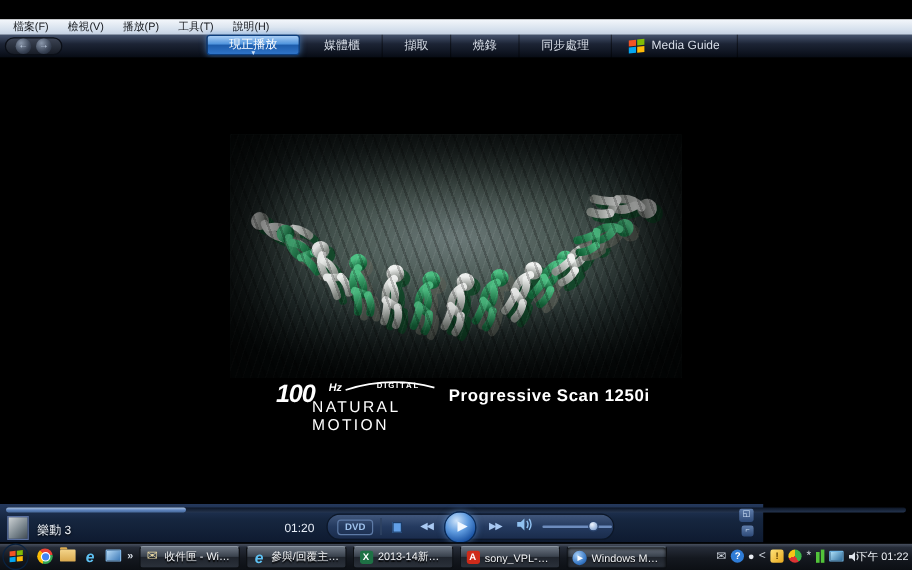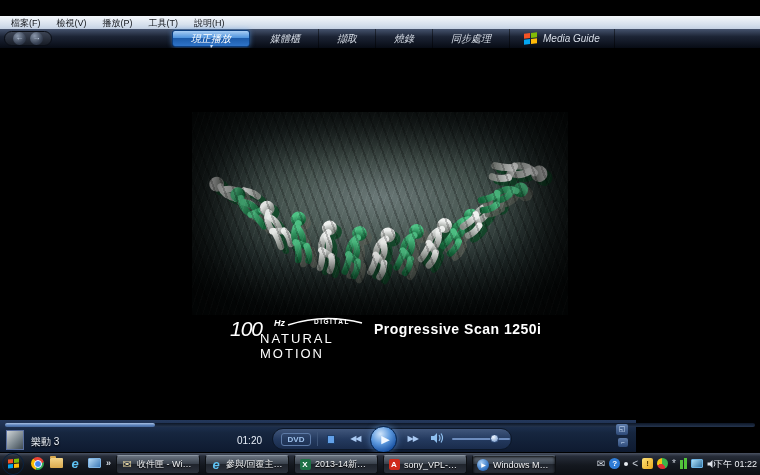--- a/index.html
+++ b/index.html
@@ -17,34 +17,34 @@
   .title-text{color:#fff;font-size:10px;letter-spacing:.2px;}
   .winbtns{display:flex;gap:2px;}
   .wbtn{width:21px;height:11px;border-radius:2px;border:1px solid #0b1524;
     background:linear-gradient(180deg,#6b7787,#39414f 50%,#22272f);
     color:#dfe5ee;font-size:7px;line-height:9px;text-align:center;cursor:default;}
   .wbtn.close{width:30px;background:linear-gradient(180deg,#f08a64,#cf4422 50%,#8e1f08);color:#fff;}
 
   
   .menubar{position:absolute;left:0;top:16px;width:760px;height:14px;
     background:linear-gradient(180deg,#f4f7fb,#d4dfec 70%,#c3d0e2);
-    border-bottom:1px solid #8e9cb2;display:flex;align-items:center;gap:2px;padding:0 4px;}
+    border-bottom:1px solid #8e9cb2;display:flex;gap:2px;padding:0 4px;}
   .menu-item{font-size:9px;color:#15181d;padding:0 7px;line-height:12px;}
 
   
   .tabbar{position:absolute;left:0;top:29px;width:760px;height:19px;
     background:linear-gradient(180deg,#45536d 0%,#1c2435 40%,#070b14 100%);
     display:flex;align-items:center;}
   .navpill{position:absolute;left:4px;top:2px;width:48px;height:15px;border-radius:8px;
     background:linear-gradient(180deg,#3c4454,#171c26);border:1px solid #0a0e16;
     display:flex;align-items:center;justify-content:center;gap:4px;}
   .navbtn{width:13px;height:13px;border-radius:50%;
     background:radial-gradient(circle at 35% 30%,#8a97ab,#3a4456 60%,#1a2130);
     color:#c6d4e8;font-size:8px;line-height:12px;text-align:center;}
-  .tabs{position:absolute;left:170px;top:0;height:19px;display:flex;align-items:center;font-style:italic;}
+  .tabs{position:absolute;left:170px;top:0;height:19px;display:flex;align-items:flex-start;}
   .tab{color:#d9dfe9;font-size:10px;padding:0 18px;height:19px;line-height:19px;
     border-right:1px solid rgba(0,0,0,.45);position:relative;white-space:nowrap;}
   .tab.active{background:linear-gradient(180deg,#a8cdf4 0%,#4f94dd 45%,#1d5cab 50%,#2f74c8 100%);
     border-radius:3px;border:1px solid #0c3e7e;height:17px;line-height:16px;margin:0 2px;
     color:#fff;box-shadow:0 0 5px rgba(90,160,240,.6);}
   .tab .caret{position:absolute;left:50%;bottom:-2px;transform:translateX(-50%);
     font-size:6px;color:#cfe2f8;line-height:4px;}
   .mg{display:flex;align-items:center;gap:6px;padding:0 14px;border-left:1px solid #3a4address456;}
   .winflag{width:13px;height:12px;display:grid;grid-template-columns:6px 6px;grid-template-rows:5px 5px;gap:1px;transform:skewY(-6deg);}
   .winflag i{display:block;}
@@ -54,21 +54,21 @@
   .video-area{position:absolute;left:0;top:48px;width:760px;height:371px;background:#000;}
   .video-frame{position:absolute;left:192px;top:64px;width:376px;height:233px;}
   .scene{position:relative;width:376px;height:203px;overflow:hidden;
     background:radial-gradient(ellipse 70% 60% at 50% 42%,#6d7b7a 0%,#4b5a55 35%,#242f2e 68%,#0b1111 100%);}
   .scene::before{content:"";position:absolute;inset:0;
     background:repeating-linear-gradient(108deg,rgba(255,255,255,.055) 0 1px,transparent 1px 6px),
                repeating-linear-gradient(70deg,rgba(0,0,0,.22) 0 2px,transparent 2px 9px);}
   .scene::after{content:"";position:absolute;inset:0;box-shadow:inset 0 0 60px 30px rgba(0,0,0,.8);}
   .caption-band{position:relative;width:376px;height:30px;background:#000;}
   .nm-logo{position:absolute;left:38px;top:1px;width:170px;height:28px;color:#fff;}
-  .nm-100{position:absolute;left:0;top:1px;font-size:21px;font-weight:normal;font-style:italic;letter-spacing:-1px;}
+  .nm-100{position:absolute;left:0;top:1px;font-size:21px;font-weight:bold;font-style:italic;letter-spacing:-1px;}
   .nm-hz{position:absolute;left:44px;top:2px;font-size:9px;font-weight:bold;font-style:italic;}
   .nm-digital{position:absolute;left:84px;top:2px;font-size:6.5px;letter-spacing:1.5px;font-weight:bold;}
   .nm-swoosh{position:absolute;left:56px;top:0px;}
   .nm-natural{position:absolute;left:30px;top:15px;font-size:13px;letter-spacing:2px;}
   .prog-caption{position:absolute;left:182px;top:6px;color:#fff;font-size:14px;font-weight:bold;letter-spacing:.5px;white-space:nowrap;}
 
   
   .panel{position:absolute;left:0;top:419px;width:636px;height:33px;
     background:linear-gradient(180deg,#24385c 0%,#16263f 40%,#0e1a30 100%);border-top:1px solid #000;}
   .seek-track{position:absolute;left:5px;top:3px;width:750px;height:4px;border-radius:2px;

